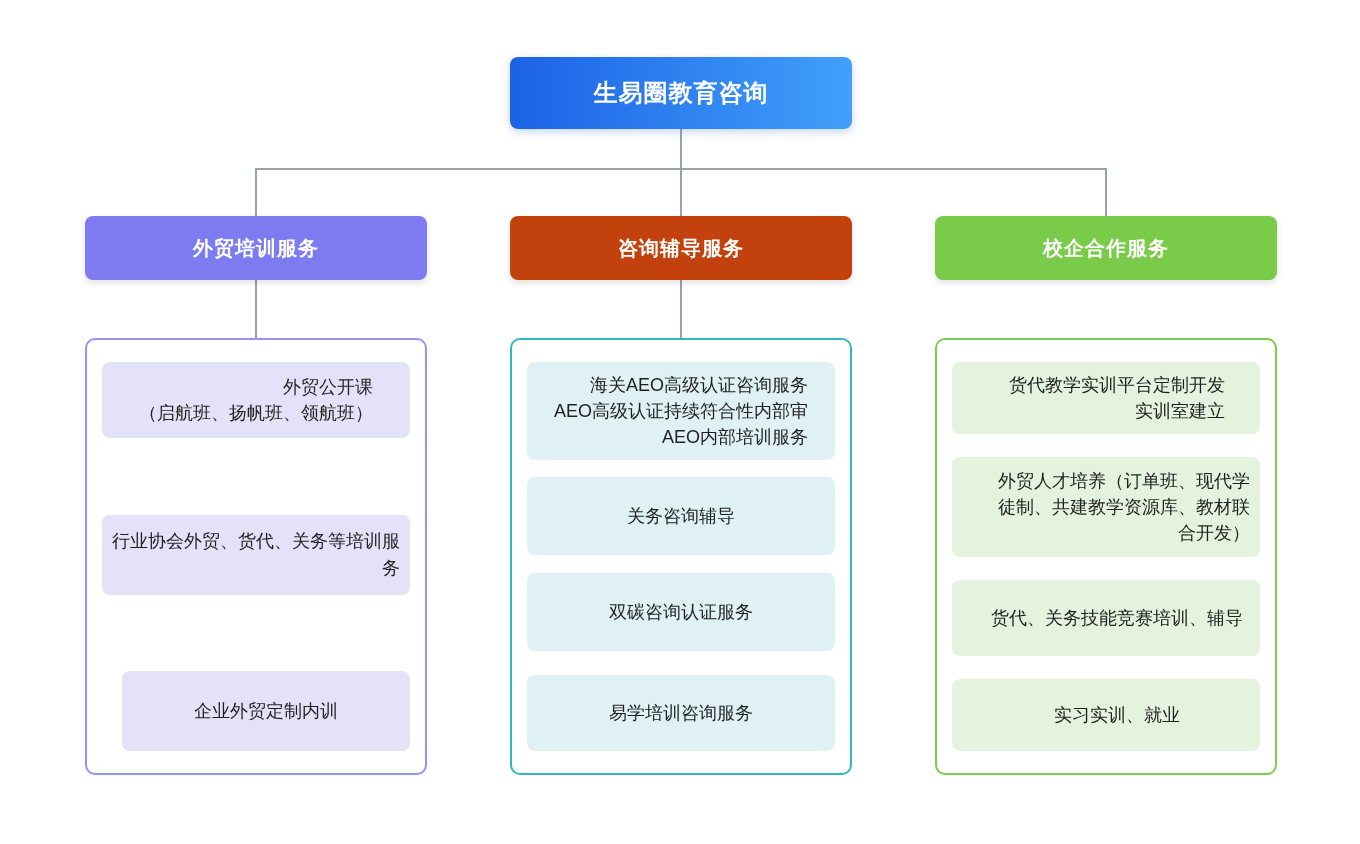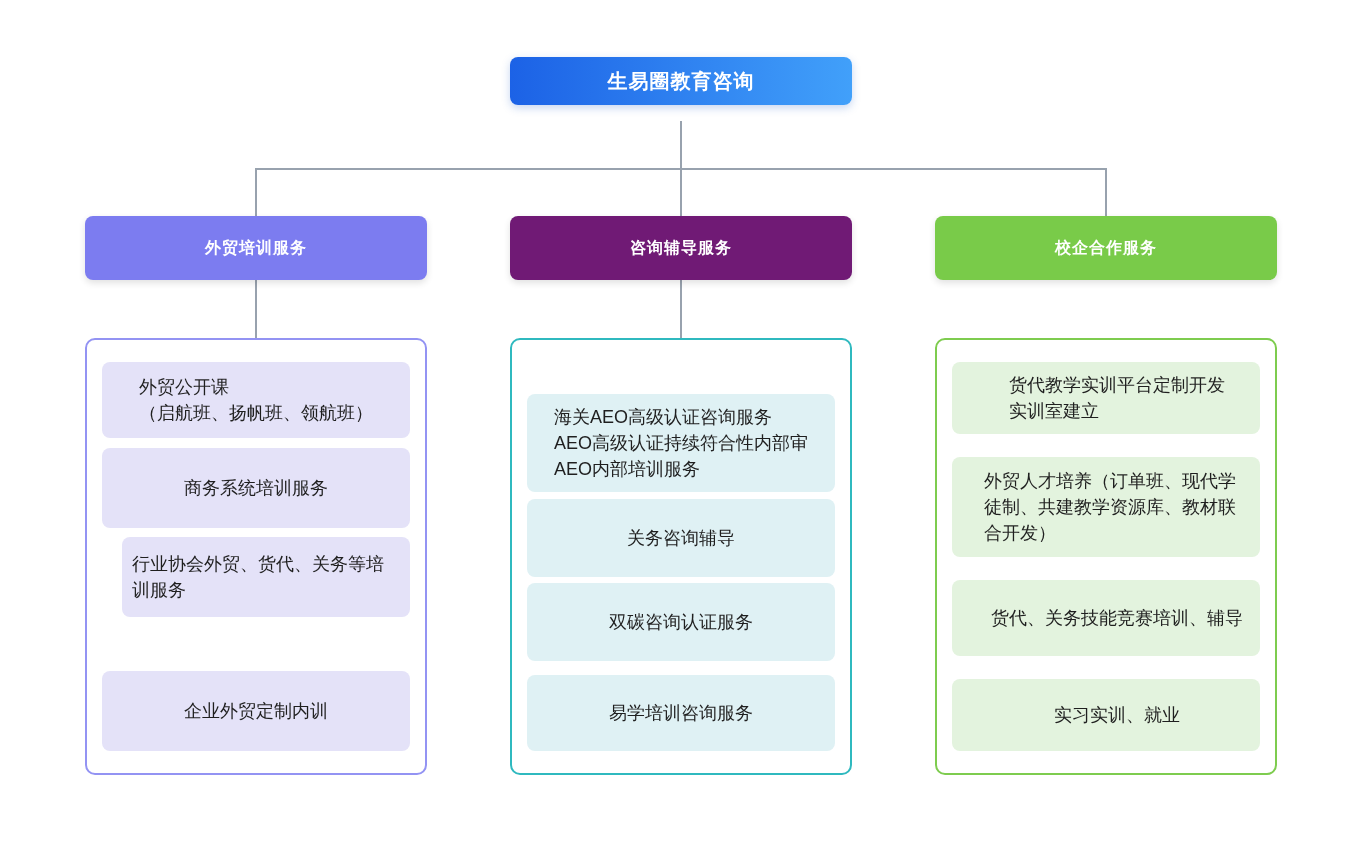--- a/index.html
+++ b/index.html
@@ -22,46 +22,46 @@
   .line-drop-1      { left: 255px;  top: 168px; height: 48px; }
   .line-drop-2      { left: 680px;  top: 168px; height: 48px; }
   .line-drop-3      { left: 1105px; top: 168px; height: 48px; }
   .line-cont-1      { left: 255px;  top: 280px; height: 58px; }
   .line-cont-2      { left: 680px;  top: 280px; height: 58px; }
 
   
   .root-node {
     position: absolute;
     left: 510px; top: 57px;
-    width: 342px; height: 48px;
+    width: 342px; height: 72px;
     border-radius: 8px;
     background: linear-gradient(90deg, #1C62E6 0%, #41A0FA 100%);
     color: #ffffff;
-    font-size: 20px;
+    font-size: 24px;
     font-weight: bold;
     display: flex; align-items: center; justify-content: center;
     box-shadow: 0 3px 8px rgba(30, 90, 200, 0.25);
     letter-spacing: 1px;
   }
 
   
   .branch-header {
     position: absolute;
     top: 216px;
     width: 342px; height: 64px;
     border-radius: 8px;
     color: #ffffff;
-    font-size: 16px;
+    font-size: 20px;
     font-weight: bold;
     display: flex; align-items: center; justify-content: center;
     letter-spacing: 1px;
     box-shadow: 0 3px 7px rgba(0,0,0,0.12);
   }
   .branch-header.b1 { left: 85px;  background: #7C7CF0; }
-  .branch-header.b2 { left: 510px; background: #701a75; }
+  .branch-header.b2 { left: 510px; background: #c2410c; }
   .branch-header.b3 { left: 935px; background: #79CB49; }
 
   
   .branch-container {
     position: absolute;
     top: 338px;
     width: 342px; height: 437px;
     background: #ffffff;
     border-radius: 10px;
     border: 2px solid;
@@ -71,37 +71,37 @@
     padding: 22px 15px;
   }
   .branch-container.c1 { left: 85px;  border-color: #9393F3; }
   .branch-container.c2 { left: 510px; border-color: #2FB9BF; }
   .branch-container.c3 { left: 935px; border-color: #7ECC4F; }
 
   
   .tree-item {
     border-radius: 8px;
     display: flex; align-items: center; justify-content: center;
-    text-align: left;
+    text-align: right;
     font-size: 18px;
     line-height: 1.45;
     color: #1f1f1f;
     padding: 8px 10px;
     white-space: pre-line;
   }
   .c1 .tree-item { background: #E4E2F8; }
   .c2 .tree-item { background: #DFF1F4; }
   .c3 .tree-item { background: #E3F3DE; padding-left: 32px; }
 
   .c1 .tree-item:nth-child(1) { min-height: 76px; }
   .c1 .tree-item:nth-child(2) { min-height: 80px; }
   .c1 .tree-item:nth-child(3) { min-height: 80px; margin-left: 20px; }
   .c1 .tree-item:nth-child(4) { min-height: 80px; margin-top: 44px; }
 
-  .c2 .tree-item:nth-child(1) { min-height: 98px; margin-top: 32px; }
+  .c2 .tree-item:nth-child(1) { min-height: 98px; }
   .c2 .tree-item:nth-child(2) { min-height: 78px; }
   .c2 .tree-item:nth-child(3) { min-height: 78px; }
   .c2 .tree-item:nth-child(4) { min-height: 76px; margin-top: 7px; }
 
   .c3 .tree-item:nth-child(1) { min-height: 72px; }
   .c3 .tree-item:nth-child(2) { min-height: 100px; }
   .c3 .tree-item:nth-child(3) { min-height: 76px; }
   .c3 .tree-item:nth-child(4) { min-height: 72px; }
 </style>
 </head>
@@ -127,21 +127,20 @@
   <div class="branch-header b2">
     <span>咨询辅导服务</span>
   </div>
   <div class="branch-header b3">
     <span>校企合作服务</span>
   </div>
 
   <div class="branch-container c1">
     <div class="tree-item">外贸公开课
 （启航班、扬帆班、领航班）</div>
-    <div class="tree-item">商务系统培训服务</div>
     <div class="tree-item">行业协会外贸、货代、关务等培训服务</div>
     <div class="tree-item">企业外贸定制内训</div>
   </div>
 
   <div class="branch-container c2">
     <div class="tree-item">海关AEO高级认证咨询服务
 AEO高级认证持续符合性内部审
 AEO内部培训服务</div>
     <div class="tree-item">关务咨询辅导</div>
     <div class="tree-item">双碳咨询认证服务</div>

